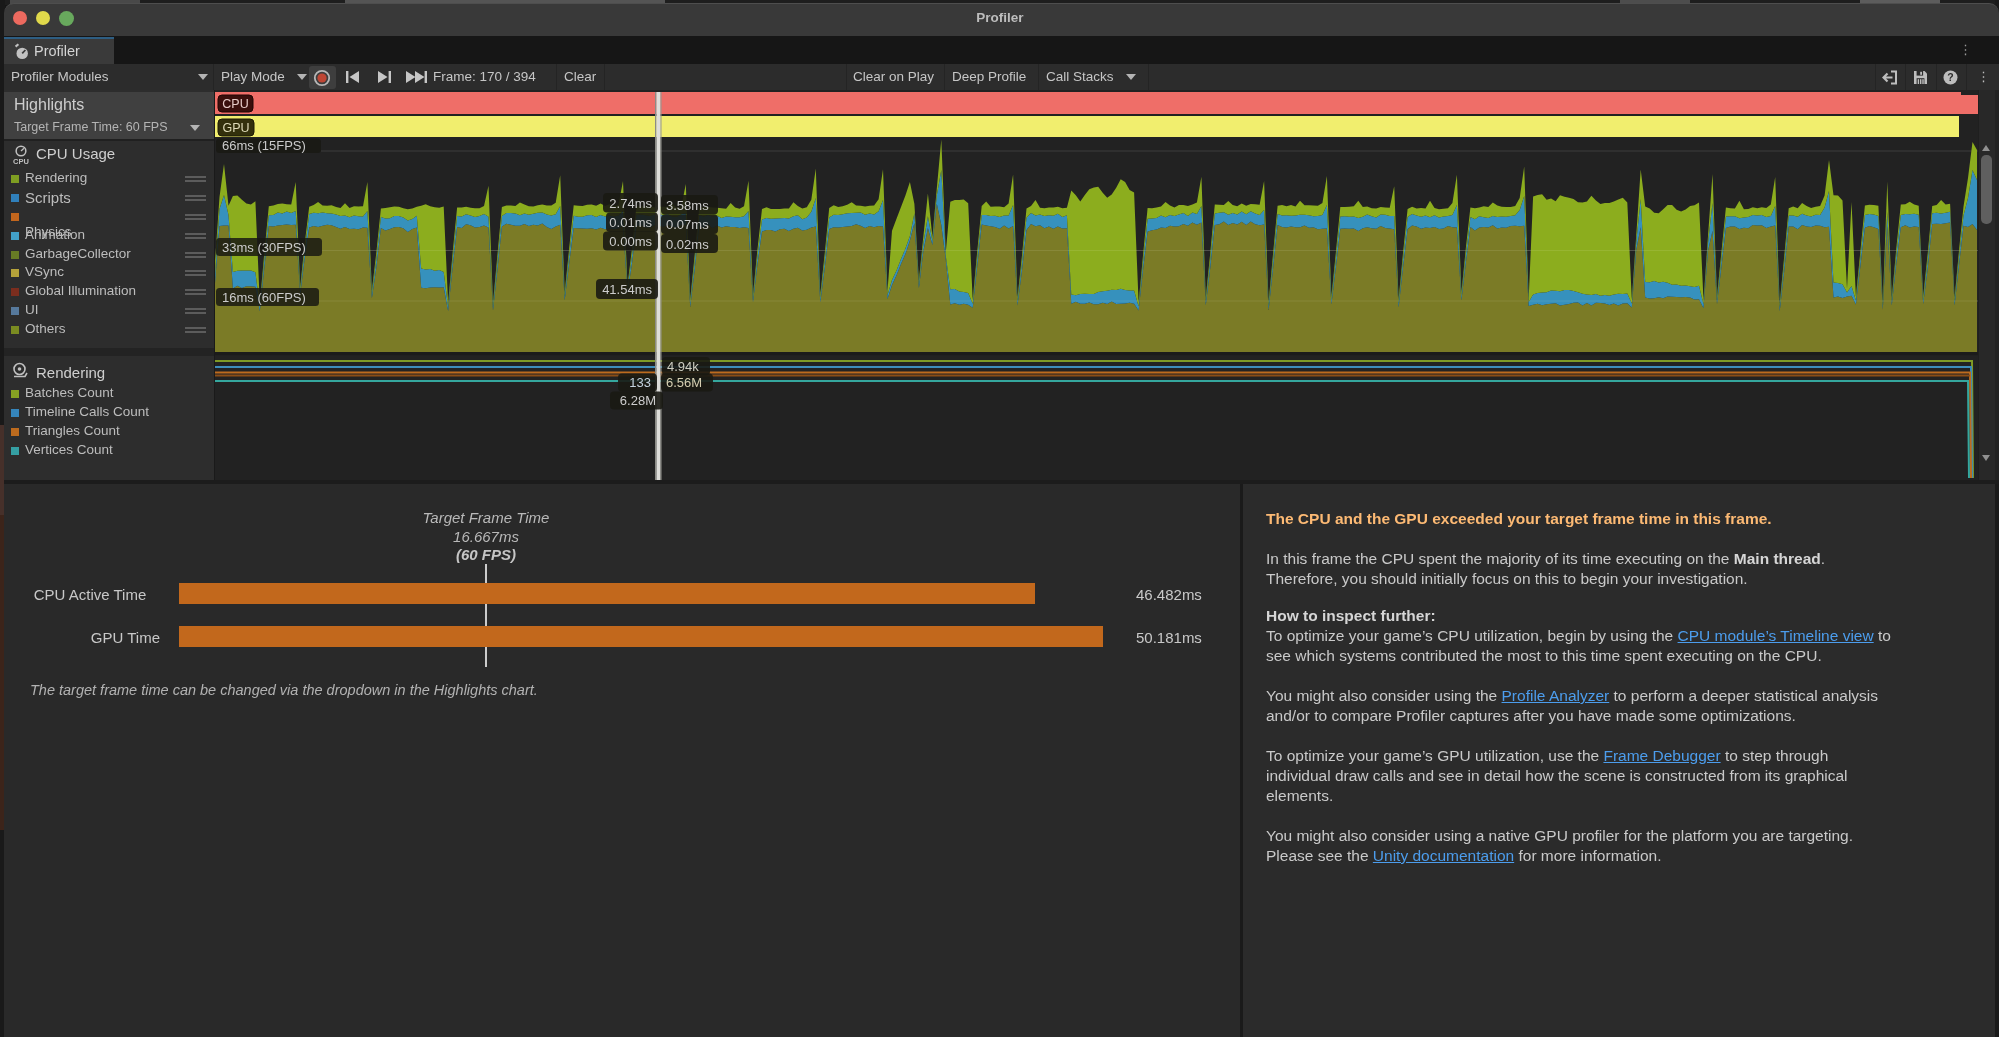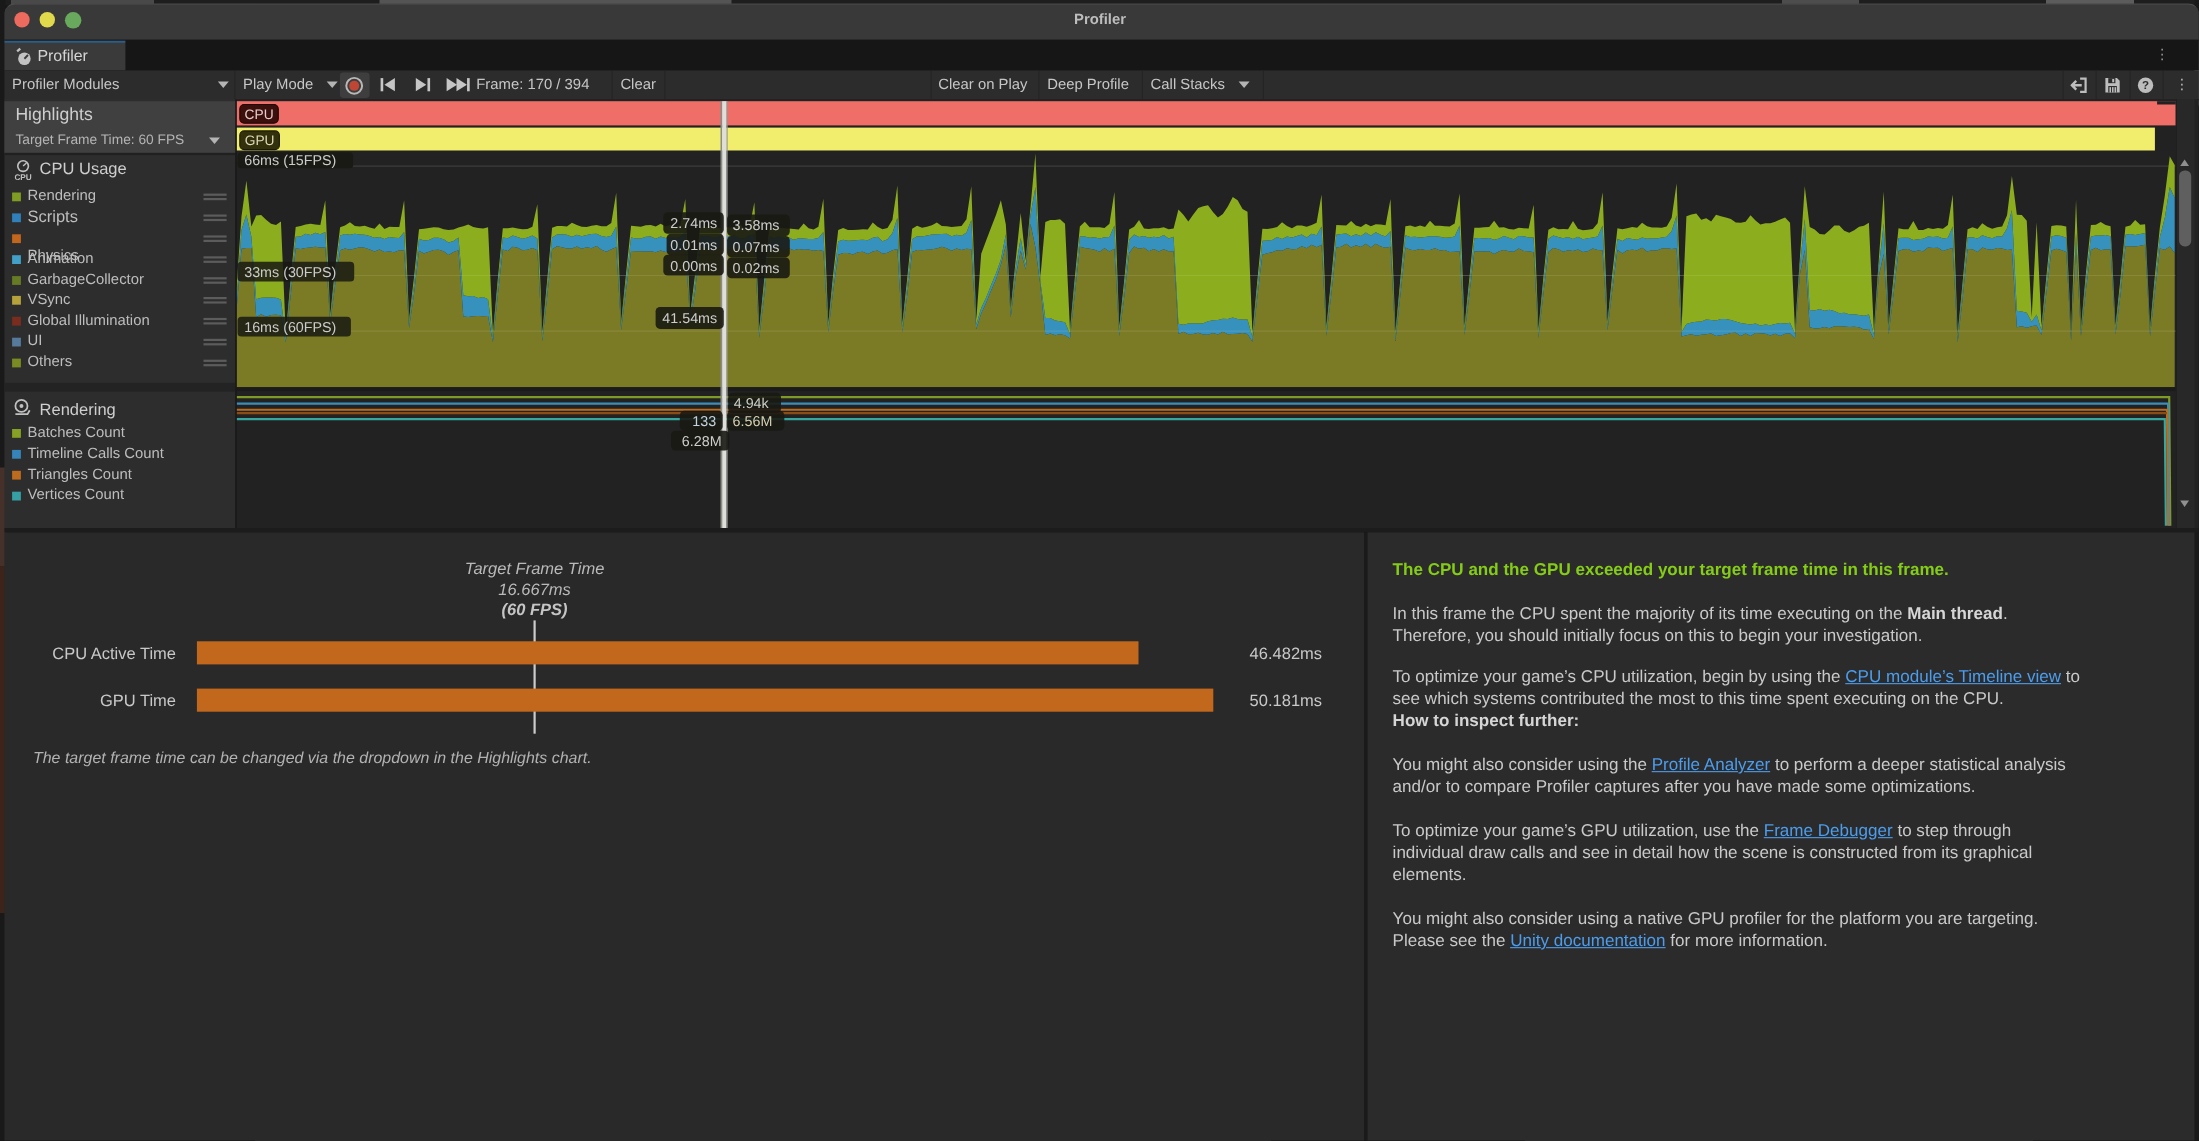--- a/index.html
+++ b/index.html
@@ -241,37 +241,37 @@
 
 <div class="abs" style="left:4px;top:484px;width:1236px;height:553px;background:#292929;"></div>
 
 <div class="abs" style="left:1243px;top:484px;width:752px;height:553px;background:#2b2b2b;"></div>
 <div class="abs" style="left:1240px;top:484px;width:3px;height:553px;background:#1a1a1a;"></div>
 
 <div class="abs" style="left:336px;top:509px;width:300px;text-align:center;color:#b9b9b9;font-size:15px;font-style:italic;">Target Frame Time</div>
 <div class="abs" style="left:336px;top:528px;width:300px;text-align:center;color:#b9b9b9;font-size:15px;font-style:italic;">16.667ms</div>
 <div class="abs" style="left:336px;top:546px;width:300px;text-align:center;color:#c5c5c5;font-size:15px;font-style:italic;font-weight:bold;">(60 FPS)</div>
 <div class="abs" style="left:485px;top:564px;width:1.5px;height:103px;background:#cccccc;"></div>
-<div class="abs" style="left:20px;top:586px;width:140px;text-align:right;color:#c8c8c8;font-size:15px;">CPU Active Time</div>
+<div class="abs" style="left:20px;top:586px;width:140px;text-align:center;color:#c8c8c8;font-size:15px;">CPU Active Time</div>
 <div class="abs" style="left:179px;top:583px;width:856px;height:21px;background:#c2681c;"></div>
 <div class="abs" style="left:1136px;top:586px;color:#c8c8c8;font-size:15px;">46.482ms</div>
 <div class="abs" style="left:20px;top:629px;width:140px;text-align:right;color:#c8c8c8;font-size:15px;">GPU Time</div>
 <div class="abs" style="left:179px;top:626px;width:924px;height:21px;background:#c2681c;"></div>
 <div class="abs" style="left:1136px;top:629px;color:#c8c8c8;font-size:15px;">50.181ms</div>
 <div class="abs" style="left:30px;top:682px;color:#b2b2b2;font-size:14.5px;font-style:italic;">The target frame time can be changed via the dropdown in the Highlights chart.</div>
 
 <div class="abs" style="left:1266px;top:509px;width:700px;color:#c9c9c9;font-size:15.5px;line-height:20px;">
-<div style="font-weight:bold;color:#84cc16;">The CPU and the GPU exceeded your target frame time in this frame.</div>
+<div style="font-weight:bold;color:#fdba74;">The CPU and the GPU exceeded your target frame time in this frame.</div>
 <div style="height:20px;"></div>
 <div>In this frame the CPU spent the majority of its time executing on the <b style="color:#d6d6d6;">Main thread</b>.<br>
 Therefore, you should initially focus on this to begin your investigation.</div>
 <div style="height:17px;"></div>
+<div style="font-weight:bold;color:#d6d6d6;">How to inspect further:</div>
 <div>To optimize your game’s CPU utilization, begin by using the <span class="lnk">CPU module’s Timeline view</span> to<br>
 see which systems contributed the most to this time spent executing on the CPU.</div>
-<div style="font-weight:bold;color:#d6d6d6;">How to inspect further:</div>
 <div style="height:20px;"></div>
 <div>You might also consider using the <span class="lnk">Profile Analyzer</span> to perform a deeper statistical analysis<br>
 and/or to compare Profiler captures after you have made some optimizations.</div>
 <div style="height:20px;"></div>
 <div>To optimize your game’s GPU utilization, use the <span class="lnk">Frame Debugger</span> to step through<br>
 individual draw calls and see in detail how the scene is constructed from its graphical<br>
 elements.</div>
 <div style="height:20px;"></div>
 <div>You might also consider using a native GPU profiler for the platform you are targeting.<br>
 Please see the <span class="lnk">Unity documentation</span> for more information.</div>

